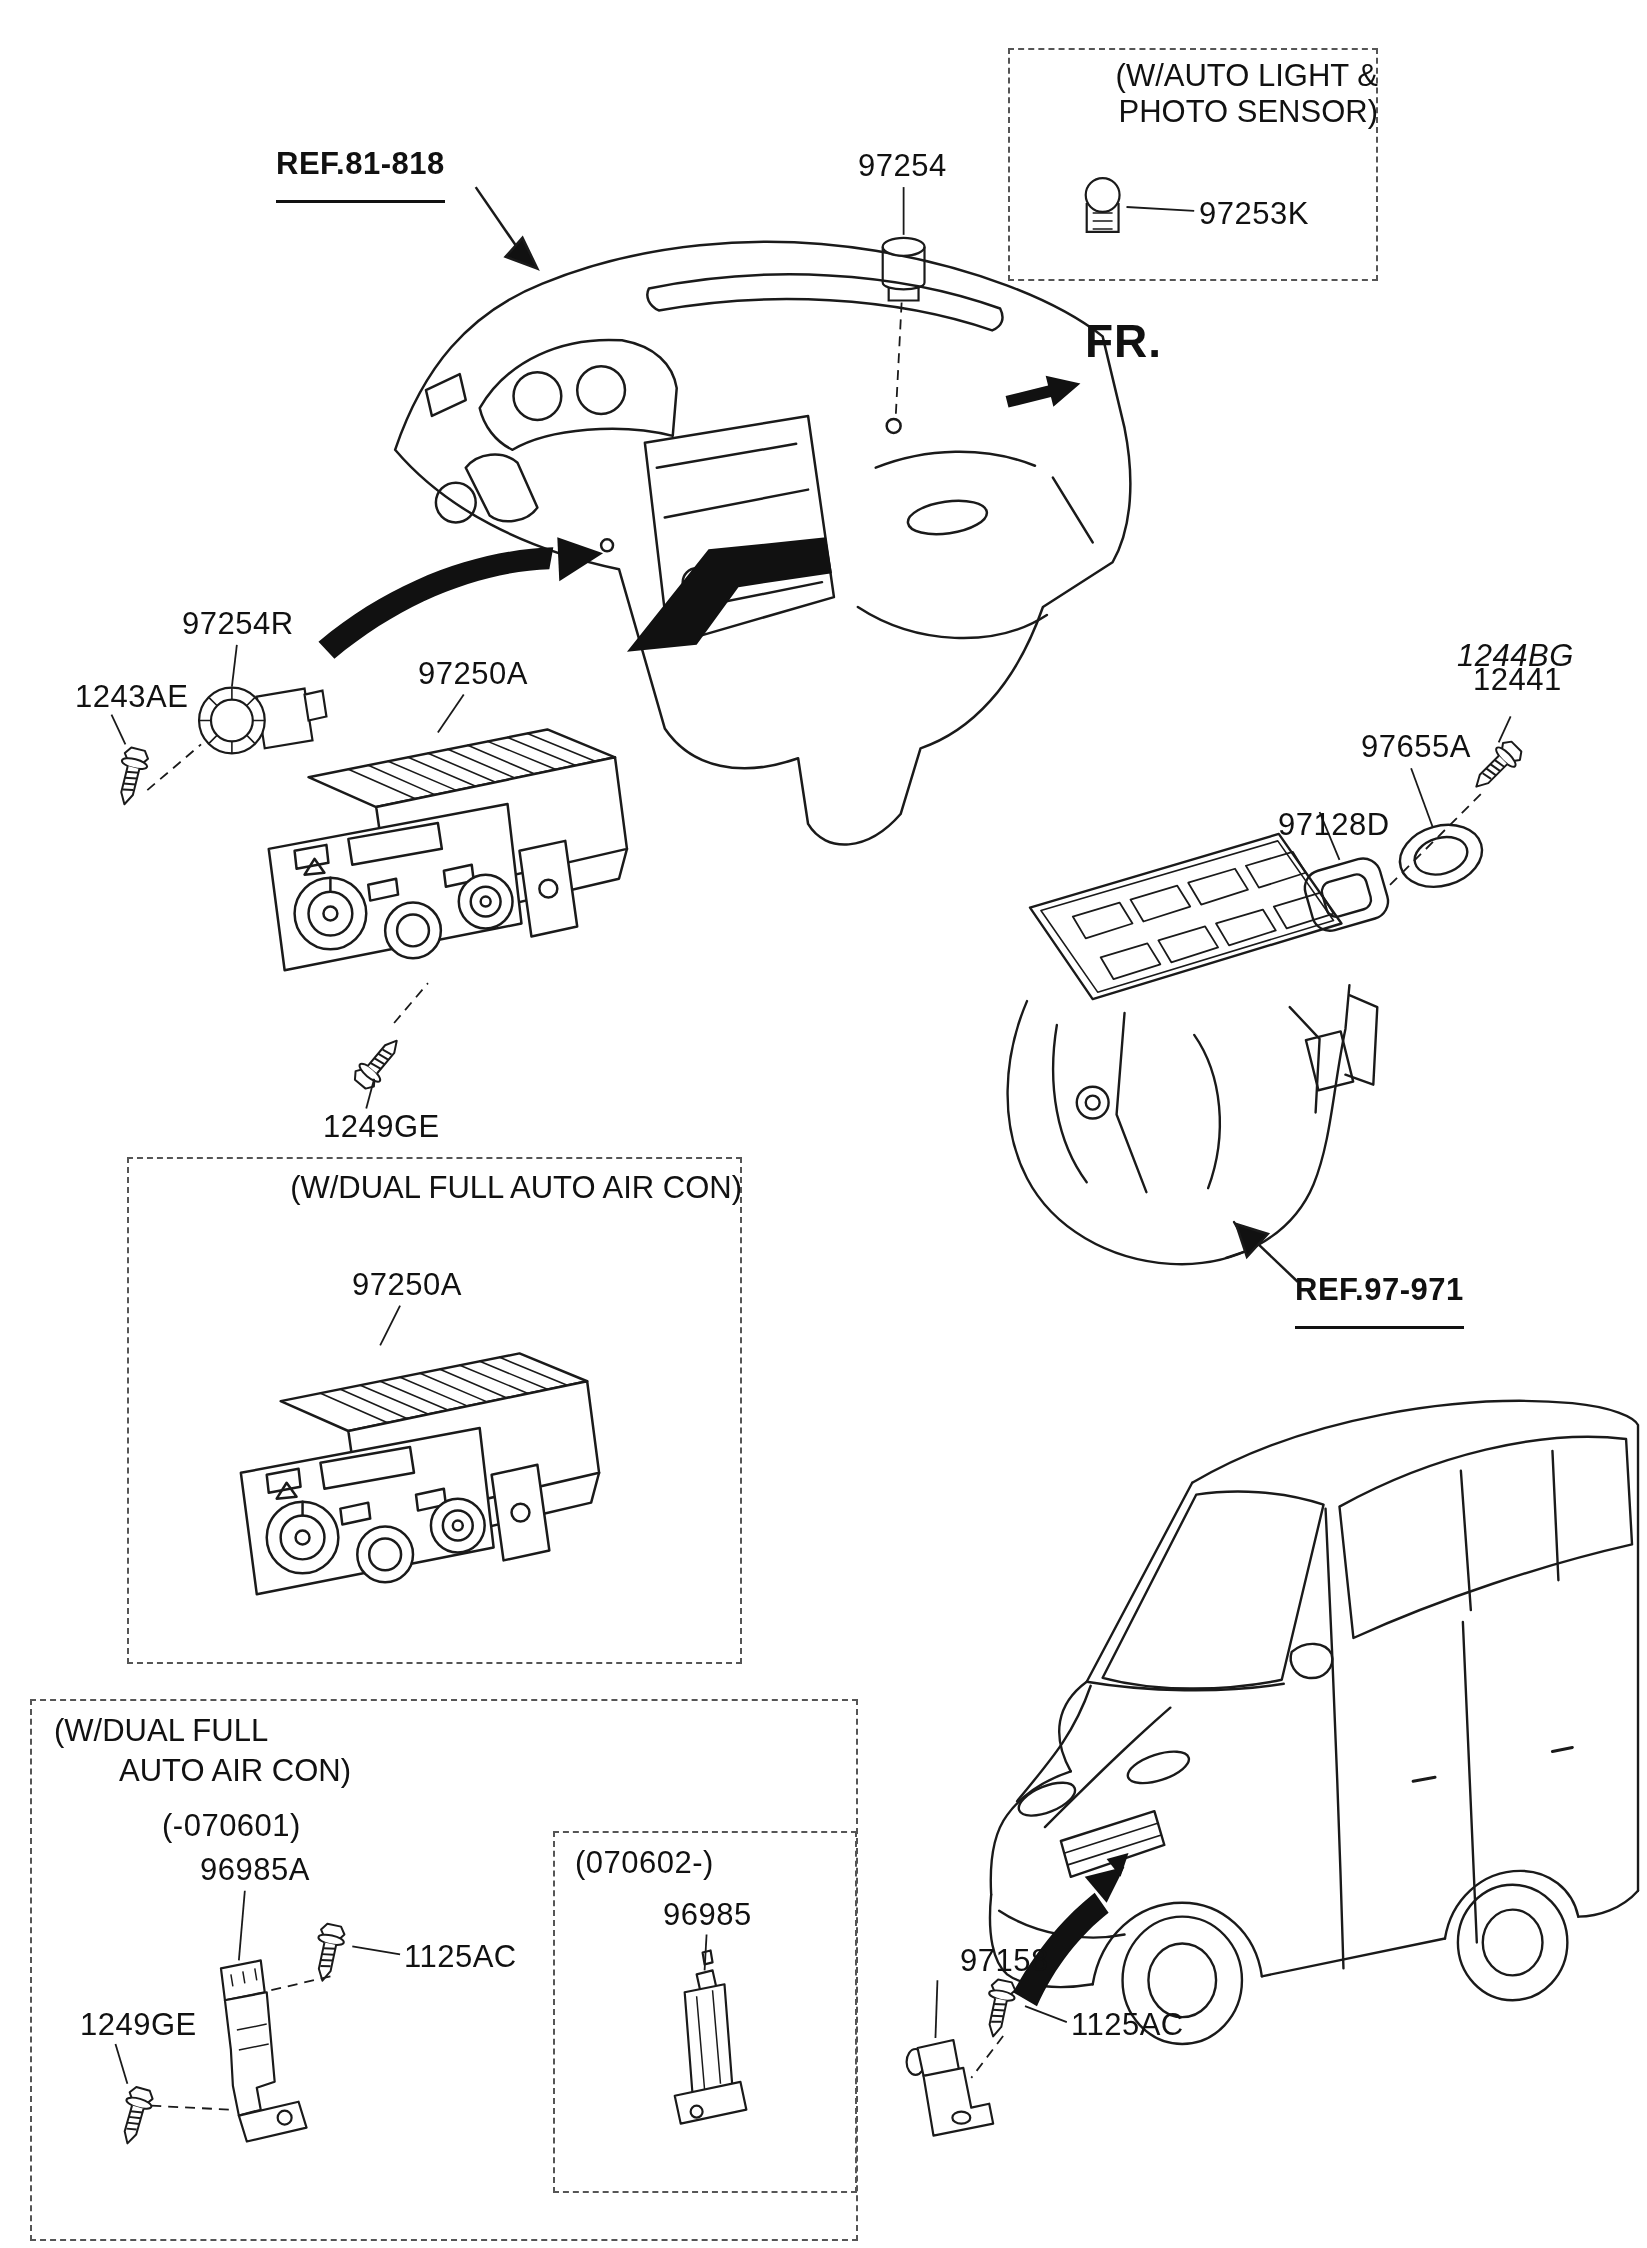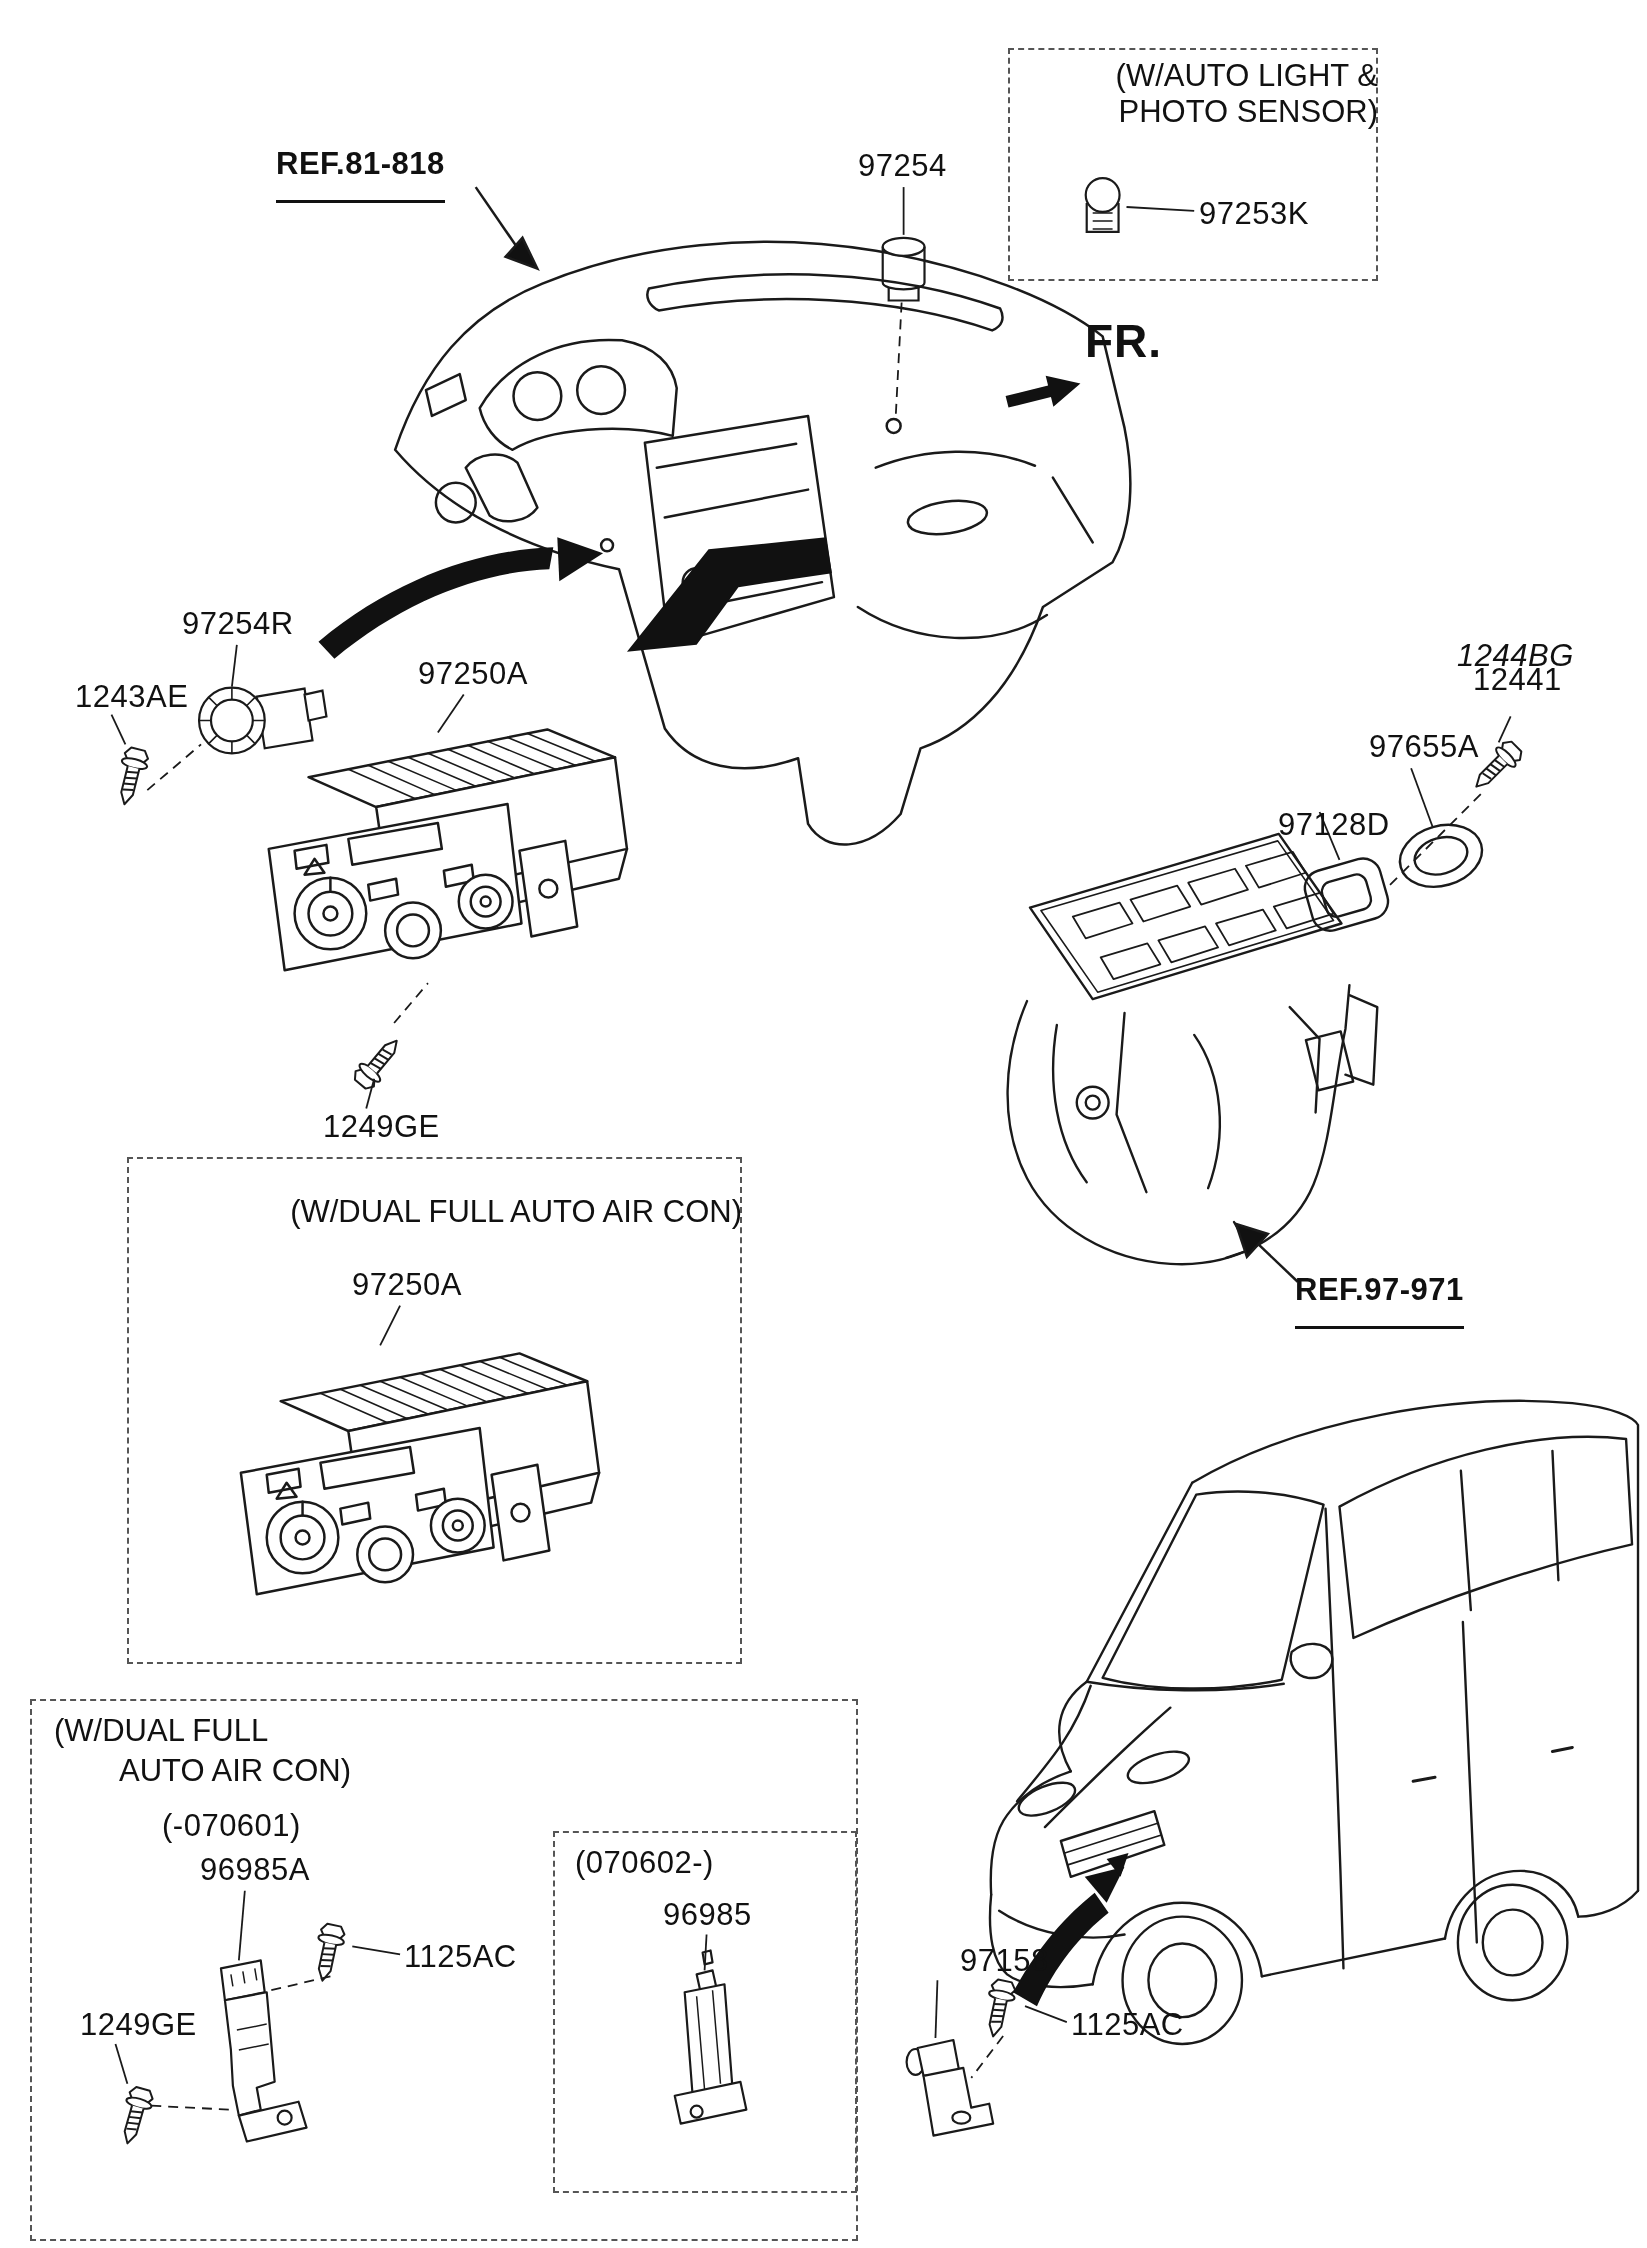--- a/index.html
+++ b/index.html
@@ -267,38 +267,38 @@
 
   <div class="opt-box" style="left:1008px; top:48px; width:370px; height:233px;"></div>
   <div class="opt-box" style="left:127px; top:1157px; width:615px; height:507px;"></div>
   <div class="opt-box" style="left:30px; top:1699px; width:828px; height:542px;"></div>
   <div class="opt-box" style="left:553px; top:1831px; width:304px; height:362px;"></div>
 
   <div class="box-title center" style="left:1008px; top:58px; width:370px;">
     <div>(W/AUTO LIGHT &amp;</div>
     <div>PHOTO SENSOR)</div>
   </div>
-  <div class="box-title center" style="left:127px; top:1170px; width:615px;margin-top:24px;">(W/DUAL FULL AUTO AIR CON)</div>
+  <div class="box-title center" style="left:127px; top:1170px; width:615px;">(W/DUAL FULL AUTO AIR CON)</div>
   <div class="box-title" style="left:54px; top:1713px;text-align:center;">(W/DUAL FULL</div>
   <div class="box-title" style="left:119px; top:1753px;">AUTO AIR CON)</div>
 
   <div class="lbl ref" style="left:276px; top:147px;">REF.81-818</div>
   <div class="lbl ref" style="left:1295px; top:1273px;">REF.97-971</div>
 
   <div class="fr" style="left:1085px; top:314px;">FR.</div>
 
   <div class="lbl" style="left:858px; top:149px;">97254</div>
   <div class="lbl" style="left:1199px; top:197px;">97253K</div>
   <div class="lbl" style="left:182px; top:607px;">97254R</div>
   <div class="lbl" style="left:75px; top:680px;">1243AE</div>
   <div class="lbl" style="left:418px; top:657px;">97250A</div>
   <div class="lbl" style="left:323px; top:1110px;">1249GE</div>
   <div class="lbl" style="left:1457px; top:639px;font-style:italic;">1244BG</div>
   <div class="lbl" style="left:1473px; top:663px;">12441</div>
-  <div class="lbl" style="left:1361px; top:730px;margin-left:8px;">97655A</div>
+  <div class="lbl" style="left:1361px; top:730px;">97655A</div>
   <div class="lbl" style="left:1278px; top:808px;">97128D</div>
   <div class="lbl" style="left:352px; top:1268px;">97250A</div>
   <div class="lbl" style="left:162px; top:1809px;">(-070601)</div>
   <div class="lbl" style="left:200px; top:1853px;">96985A</div>
   <div class="lbl" style="left:404px; top:1940px;">1125AC</div>
   <div class="lbl" style="left:80px; top:2008px;">1249GE</div>
   <div class="lbl" style="left:575px; top:1846px;">(070602-)</div>
   <div class="lbl" style="left:663px; top:1898px;">96985</div>
   <div class="lbl" style="left:960px; top:1944px;text-align:right;">97158</div>
   <div class="lbl" style="left:1071px; top:2008px;">1125AC</div>

